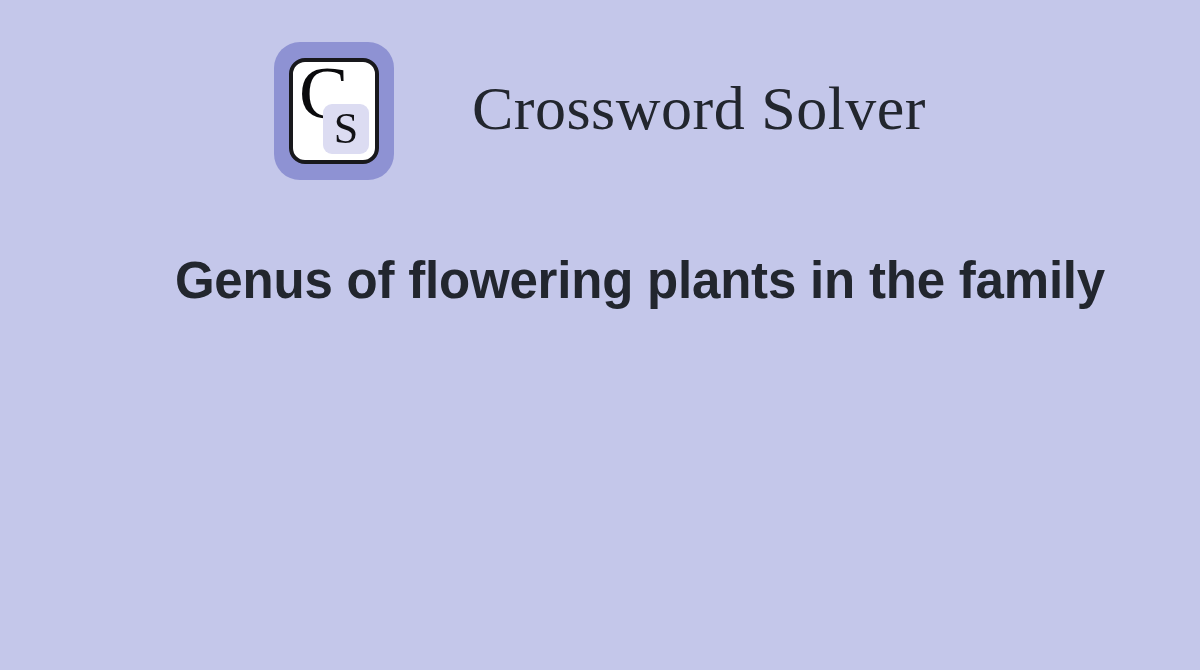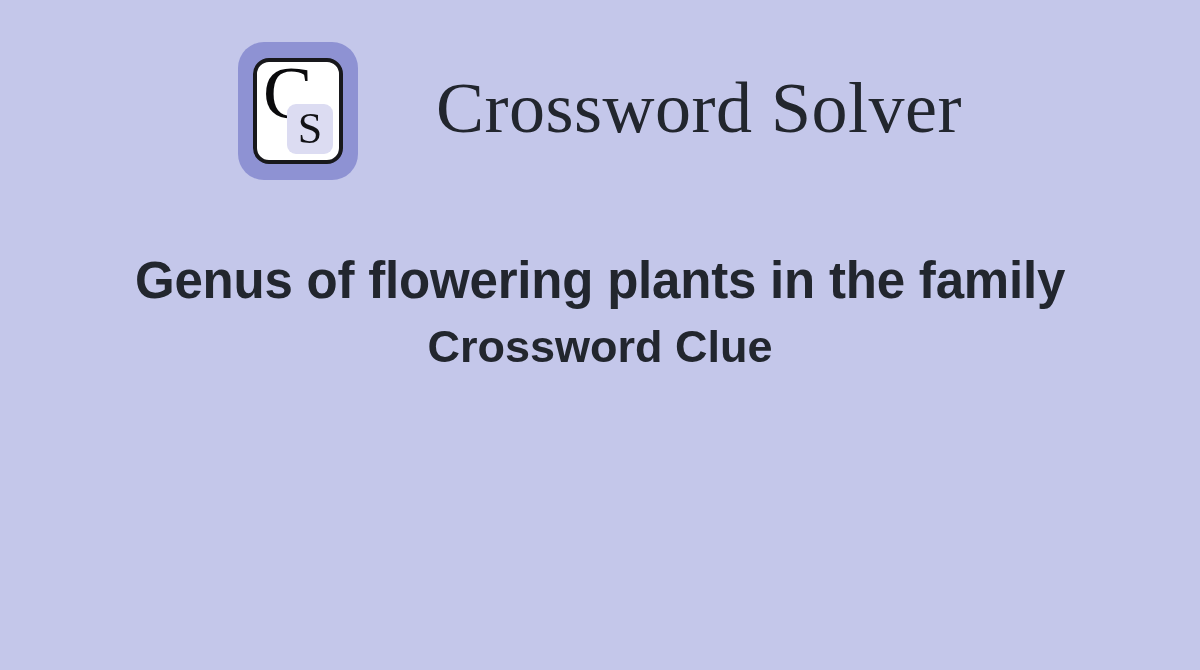--- a/index.html
+++ b/index.html
@@ -80,37 +80,37 @@
     align-items: center;
     justify-content: center;
     font-family: "Liberation Serif", serif;
     font-size: 44px;
     line-height: 1;
     color: #121216;
   }
 
   .site-title {
     font-family: "Liberation Serif", serif;
-    font-size: 72px;
+    font-size: 62px;
     font-weight: 400;
     color: #22262e;
     letter-spacing: 0.5px;
     white-space: nowrap;
     line-height: 1;
     margin-top: -6px;
   }
 
   
   .clue-block {
     position: absolute;
     left: 50%;
     transform: translateX(-50%);
     top: 247px;
     width: 1010px;
-    text-align: center;
+    text-align: right;
   }
   .clue-text {
     font-family: "Liberation Sans", sans-serif;
     font-size: 51px;
     font-weight: bold;
     color: #22262e;
     line-height: 67px;
     letter-spacing: -0.2px;
     margin: 0;
   }
@@ -138,16 +138,15 @@
         </span>
       </div>
     </div>
 
     <div class="site-title">Crossword Solver</div>
 
   </div>
 
   <div class="clue-block">
     <h1 class="clue-text">Genus of flowering plants in the family</h1>
-    <h2 class="clue-suffix">Crossword Clue</h2>
   </div>
 
 </div>
 
 </body></html>

